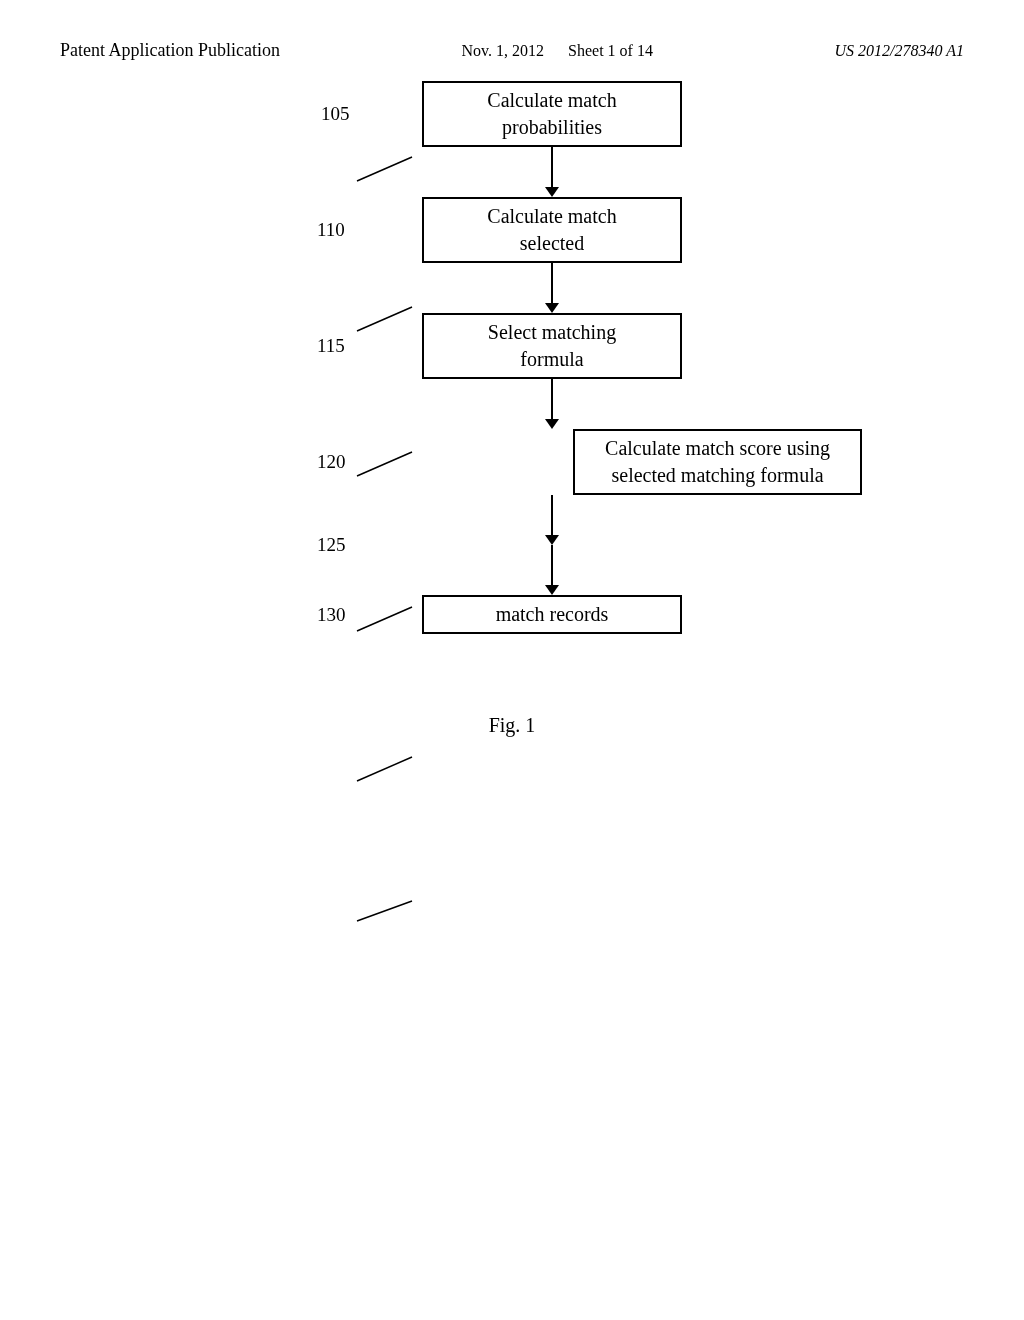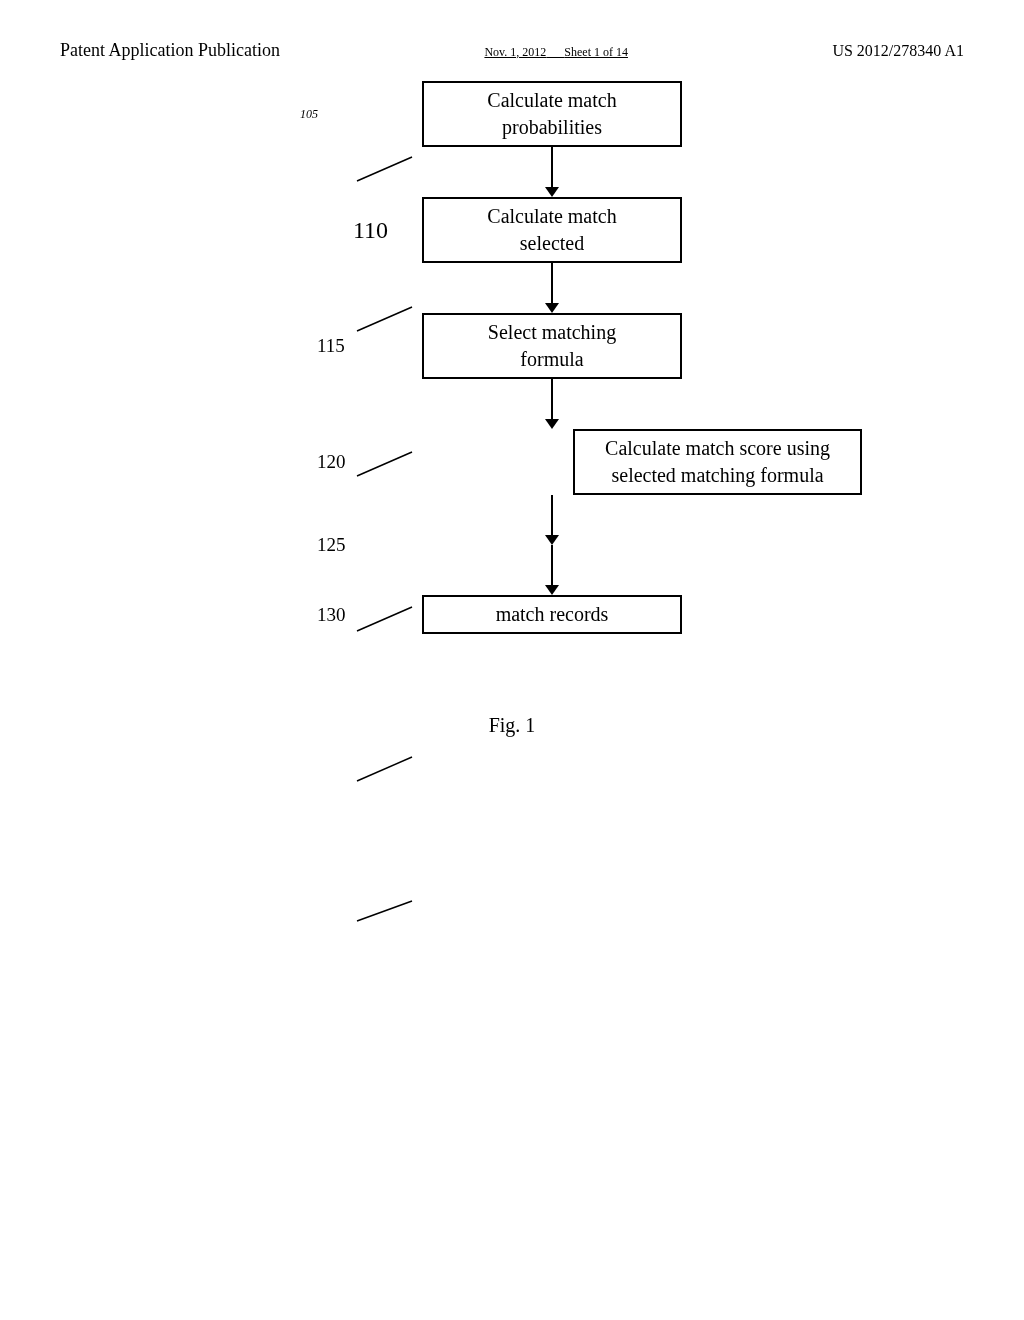--- a/index.html
+++ b/index.html
@@ -34,29 +34,29 @@
       border-bottom: none;
     }
 
     .header-left {
       font-size: 18px;
       font-weight: normal;
       font-family: 'Times New Roman', Times, serif;
     }
 
     .header-center {
-      font-size: 12px;
+      font-size: 16px;
       font-family: 'Times New Roman', Times, serif;
       text-align: right;
-      text-decoration: underline;
     }
 
     .header-right {
       font-size: 16px;
       font-family: 'Times New Roman', Times, serif;
+      font-style: italic;
     }
 
     .step-box {
       border: 2px solid #000;
       padding: 4px 30px;
       text-align: center;
       font-size: 20px;
       font-family: 'Times New Roman', Times, serif;
       background: #ffffff;
       min-width: 260px;
@@ -143,36 +143,36 @@
         <line x1="195" y1="395" x2="250" y2="371" stroke="#000" stroke-width="1.5"></line>
 
         <line x1="195" y1="550" x2="250" y2="526" stroke="#000" stroke-width="1.5"></line>
 
         <line x1="195" y1="700" x2="250" y2="676" stroke="#000" stroke-width="1.5"></line>
 
         <line x1="195" y1="840" x2="250" y2="820" stroke="#000" stroke-width="1.5"></line>
       </svg>
 
       <div style="position:relative; display:flex; align-items:center; justify-content:center; width:700px; margin-bottom:0;">
-        <span style="position:absolute; left:138px; font-size:12px;font-style:italic;">105</span>
+        <span style="position:absolute; left:159px; font-size:19px;">105</span>
         <div class="step-box">
           <span>Calculate match</span><br>
           <span>probabilities</span>
         </div>
       </div>
 
       <div style="display:flex; justify-content:center; width:700px;">
         <div class="arrow">
           <div class="arrow-line"></div>
           <div class="arrow-head"></div>
         </div>
       </div>
 
       <div style="position:relative; display:flex; align-items:center; justify-content:center; width:700px; margin-bottom:0;">
-        <span style="position:absolute; left:155px; font-size:24px;margin-left:36px;">110</span>
+        <span style="position:absolute; left:155px; font-size:19px;">110</span>
         <div class="step-box">
           <span>Calculate match</span><br>
           <span>selected</span>
         </div>
       </div>
 
       <div style="display:flex; justify-content:center; width:700px;">
         <div class="arrow">
           <div class="arrow-line"></div>
           <div class="arrow-head"></div>

